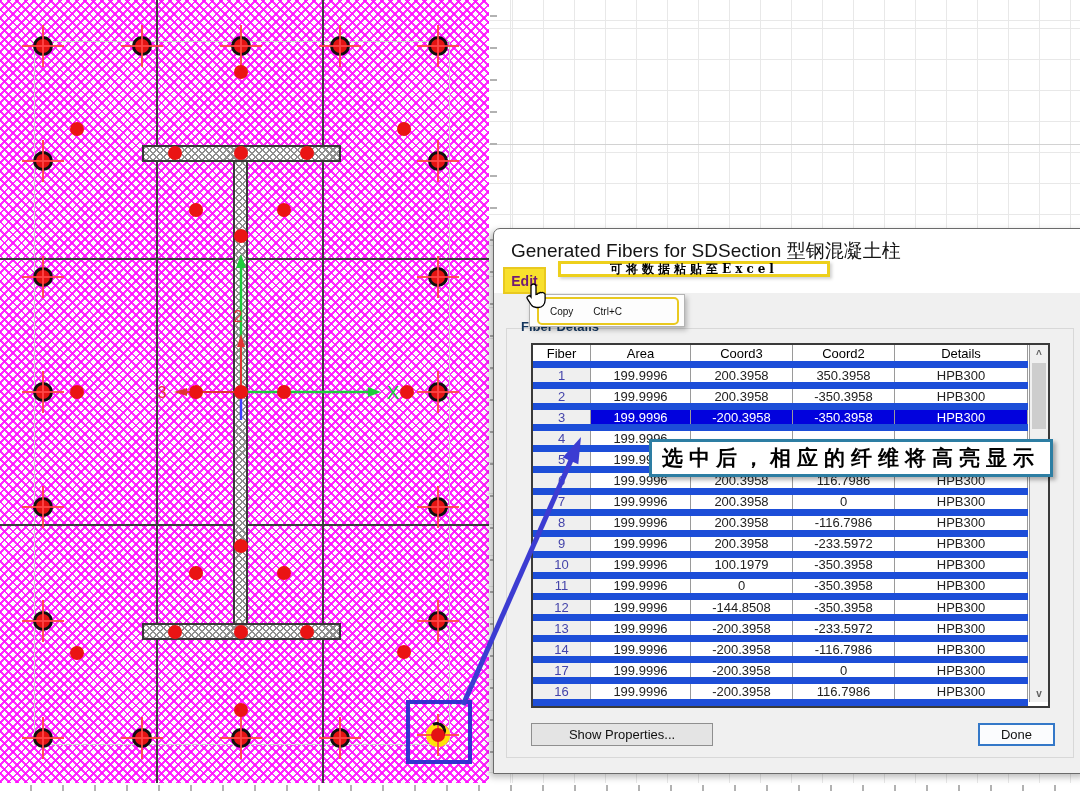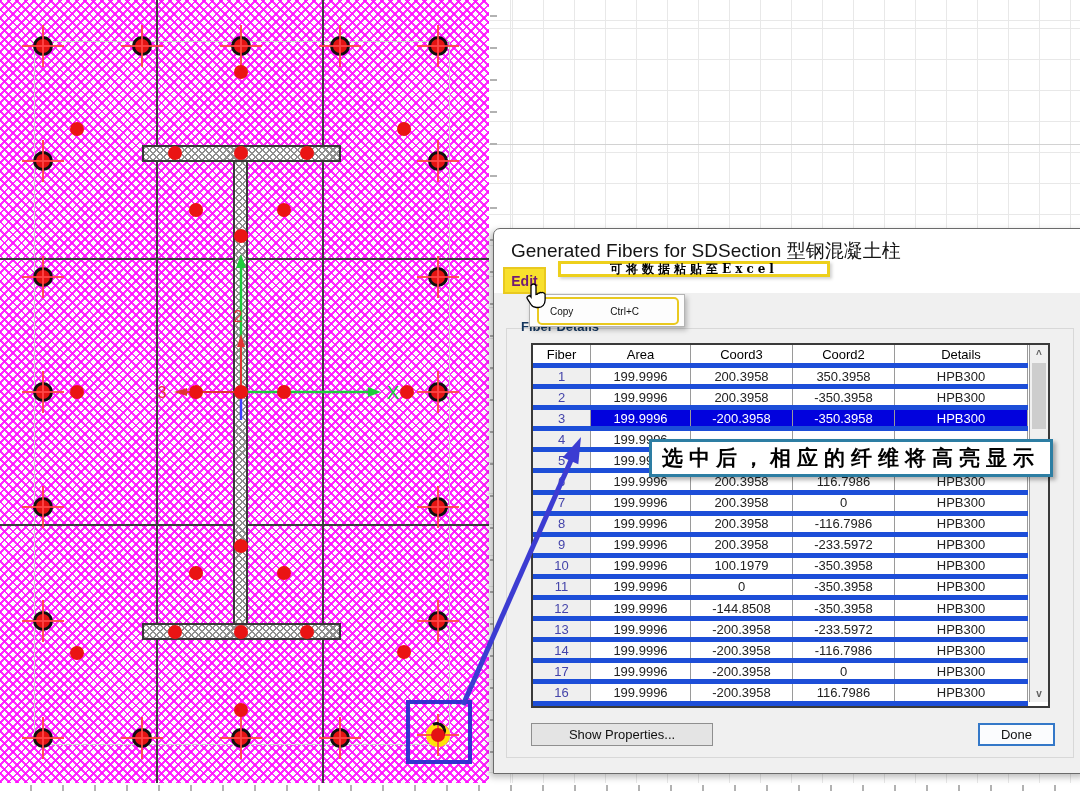--- a/index.html
+++ b/index.html
@@ -65,35 +65,35 @@
   .dlg-title{left:17px;top:9px;font-size:19px;color:#141414;white-space:nowrap}
   .edit-item{left:9px;top:38px;width:43px;height:27px;background:#f8e02c;
     border:2px solid #e9c91f;box-sizing:border-box;color:#701a75;font-weight:700;
     font-size:14px;display:flex;align-items:center;justify-content:center;z-index:6}
   .menu-pop{left:35px;top:65px;width:154px;height:31px;background:#fdfdfd;
     border:1px solid #b4b4b4;box-shadow:2px 3px 5px rgba(0,0,0,.25);z-index:5}
   .copy-outline{position:absolute;left:7px;top:2px;width:138px;height:24px;
     border:2px solid #e9c91f;border-radius:5px;display:flex;align-items:center;
     font-size:10px;color:#111}
   .copy-outline .lbl{margin-left:11px}
-  .copy-outline .key{margin-left:37px}
+  .copy-outline .key{margin-left:20px}
   .tip{background:#fff;display:flex;align-items:center;justify-content:center;
     font-family:"DejaVu Serif","Liberation Serif",serif;font-weight:700;color:#000;
     box-sizing:border-box;white-space:nowrap}
   .tip-yellow{left:64px;top:32px;width:272px;height:16px;border:3px solid #edd01c;
     font-size:12px;letter-spacing:4px;z-index:4;box-shadow:2px 2px 3px rgba(0,0,0,.18)}
   .tip-teal{left:155px;top:210px;width:404px;height:38px;border:3px solid #2d7ea3;
     font-size:21px;letter-spacing:6px;z-index:20;box-shadow:3px 3px 4px rgba(0,0,0,.3)}
   .group-label{left:27px;top:90px;font-size:13px;font-weight:700;color:#14365e;z-index:1}
   .groupbox{left:12px;top:99px;width:566px;height:428px;border:1px solid #d8d8d8}
 
   .tablebox{left:37px;top:114px;width:515px;height:361px;background:#fff;
     border:2px solid #3a3a3a;box-sizing:content-box}
   #fiber-table{position:absolute;left:0;top:0;width:495px}
-  .trow{display:flex;height:21.1px;border-bottom:5px solid #1d4ed8;box-sizing:border-box}
+  .trow{display:flex;height:21.1px;border-bottom:7px solid #1d4ed8;box-sizing:border-box}
   .trow.thead{height:23px}
   .tcell{border-right:1px solid #9a9a9a;display:flex;align-items:center;
     justify-content:center;font-size:13px;color:#222;box-sizing:border-box;overflow:hidden}
   .thead .tcell{color:#000;background:#fff}
   .c0{width:58px;background:#efefef;color:#4444aa}
   .c1{width:100px}.c2{width:102px}.c3{width:102px}.c4{flex:1}
   .trow.sel .tcell{background:#0202dd;color:#fff}
   .trow.sel .c0{background:#efefef;color:#4444aa}
   .sbar{position:absolute;right:0;top:0;width:19px;height:357px;background:#f0f0f0;
     border-left:1px solid #9a9a9a;box-sizing:border-box}

